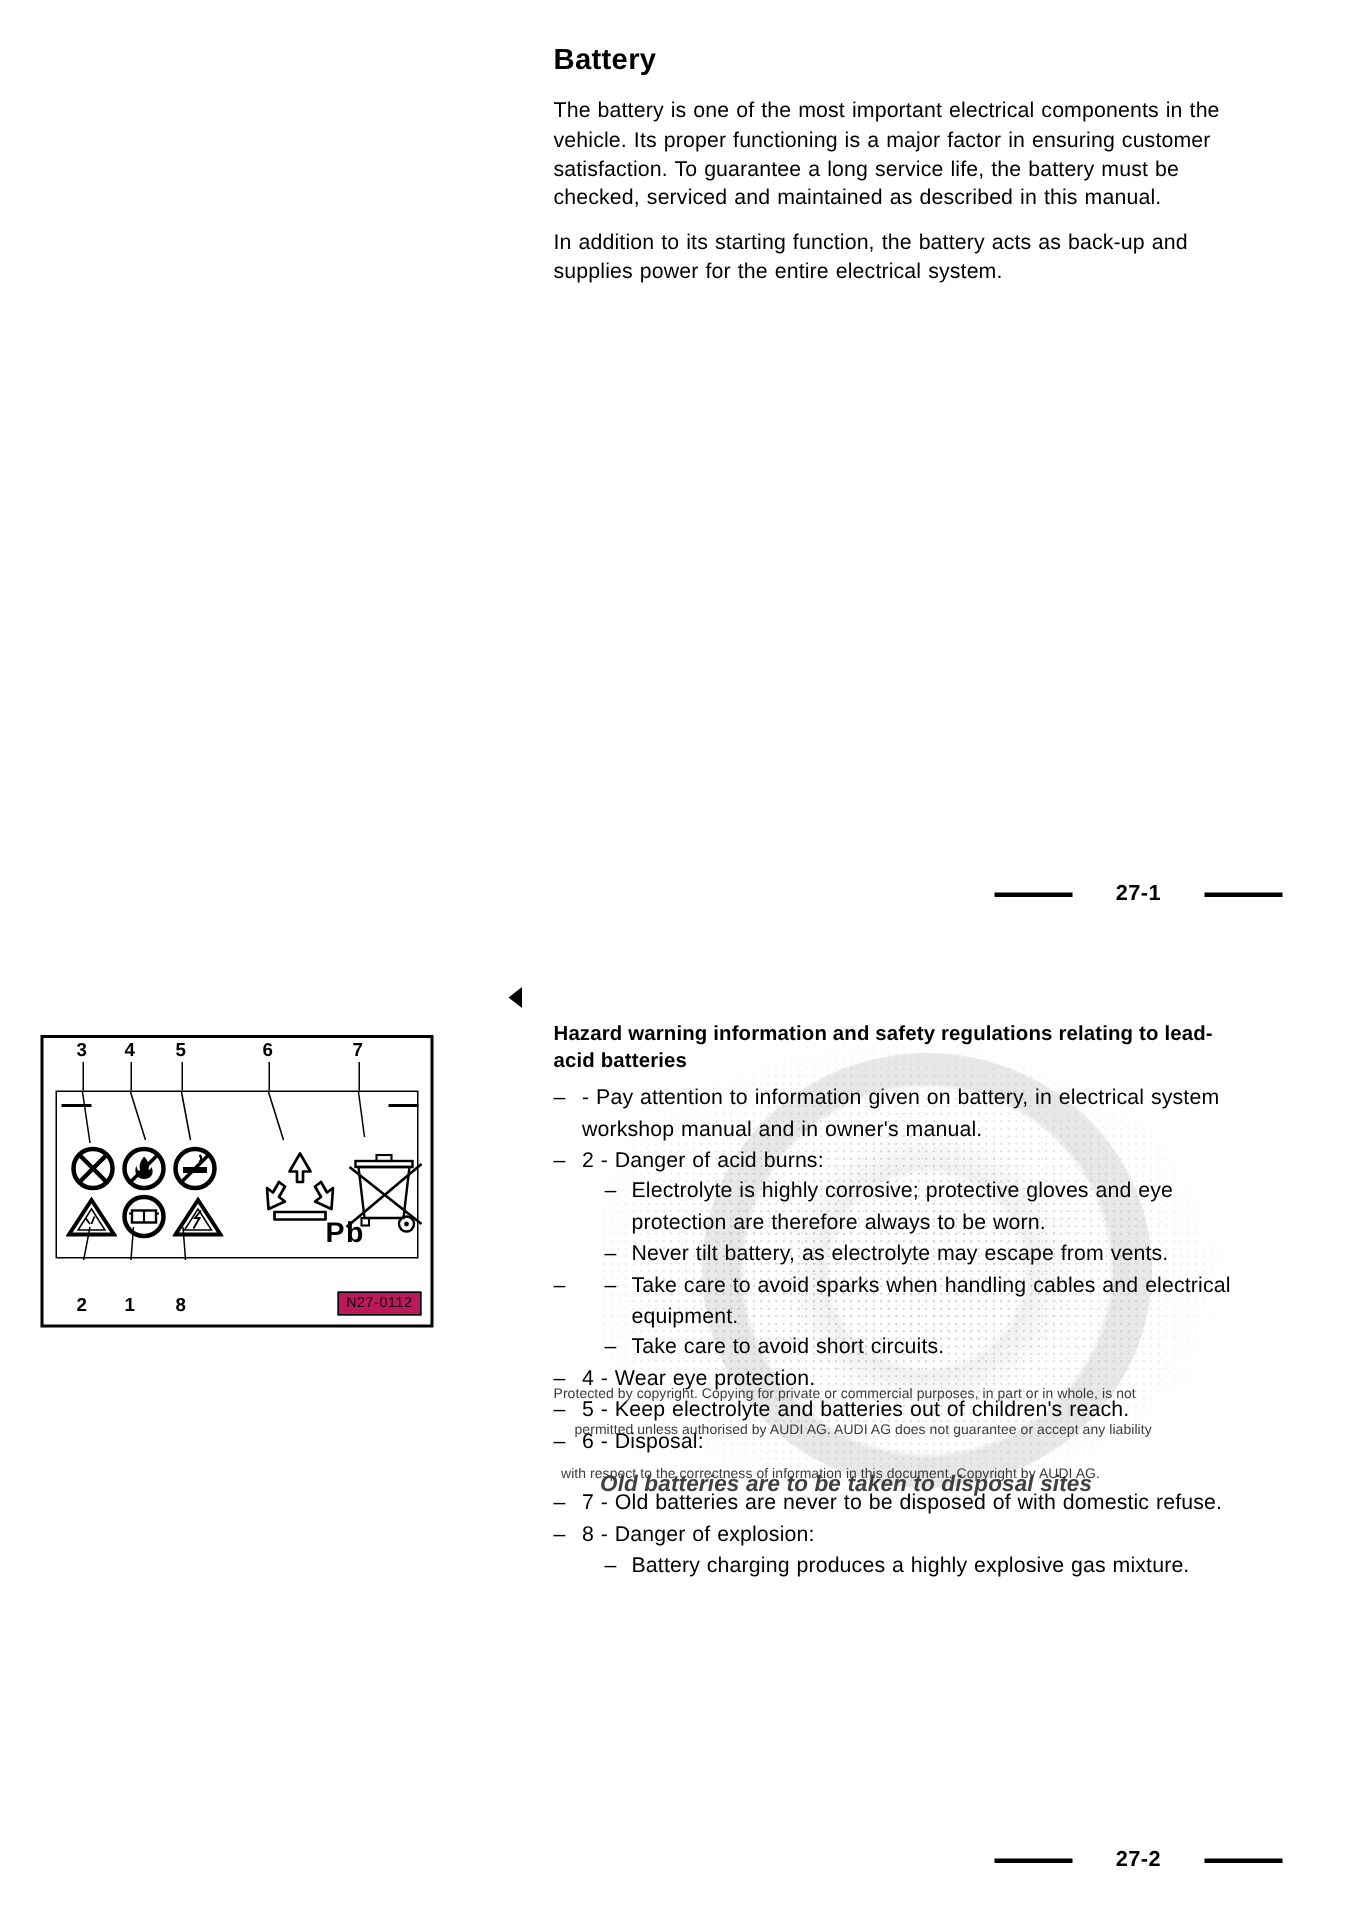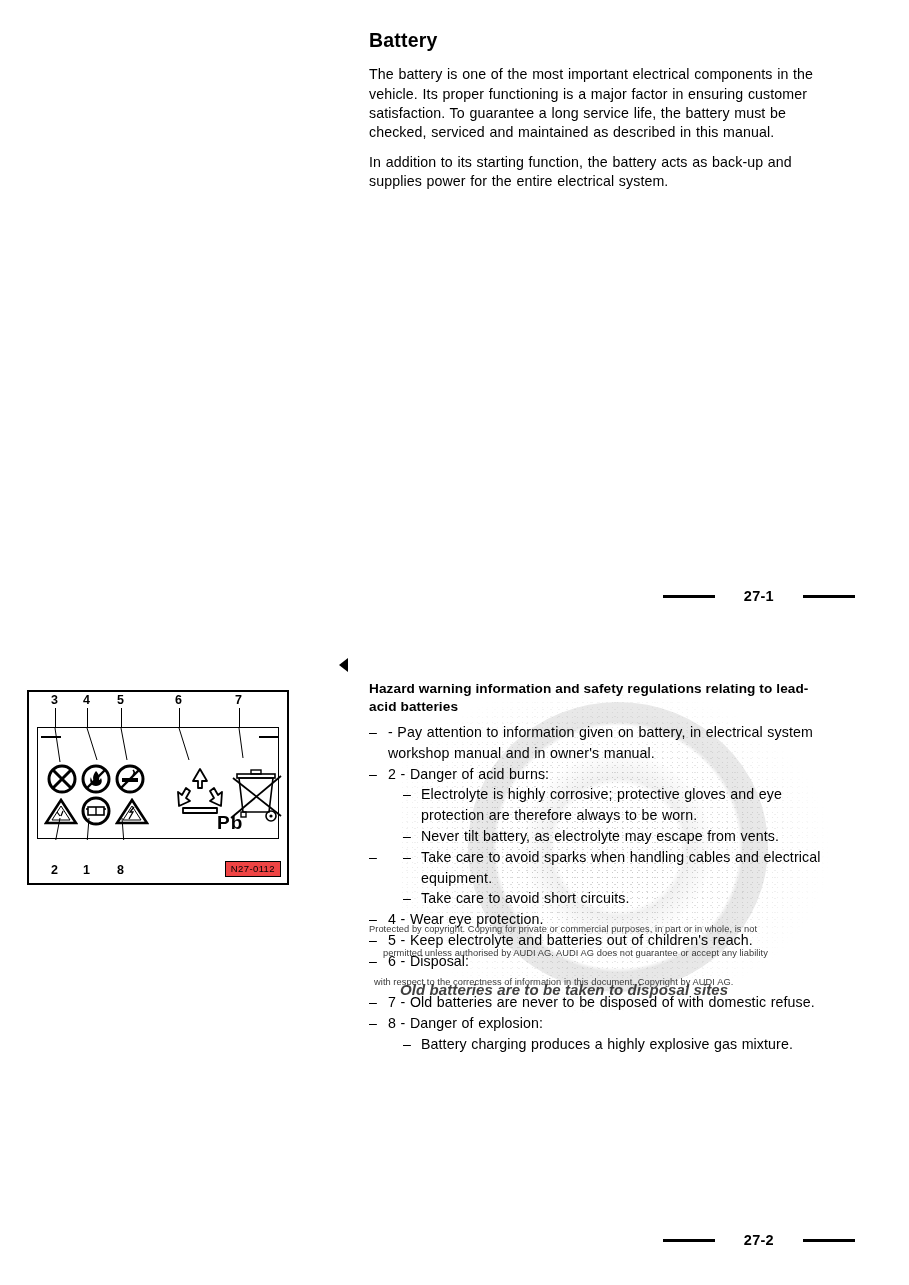--- a/index.html
+++ b/index.html
@@ -114,21 +114,21 @@
 
   .fig-id {
     position: absolute;
     right: 8px;
     bottom: 8px;
     border: 1.5px solid #000;
     padding: 1px 5px 2px 5px;
     font-size: 9.5px;
     letter-spacing: 0.4px;
     font-family: "Liberation Sans", sans-serif;
-    background: #ef4444;
+    background: #be185d;
   }
 
   .icon-slot { position: absolute; }
 
   
   .hazard-head {
     font-size: 13.6px;
     font-weight: bold;
     line-height: 17.5px;
     margin: 0 12px 7px 0;

